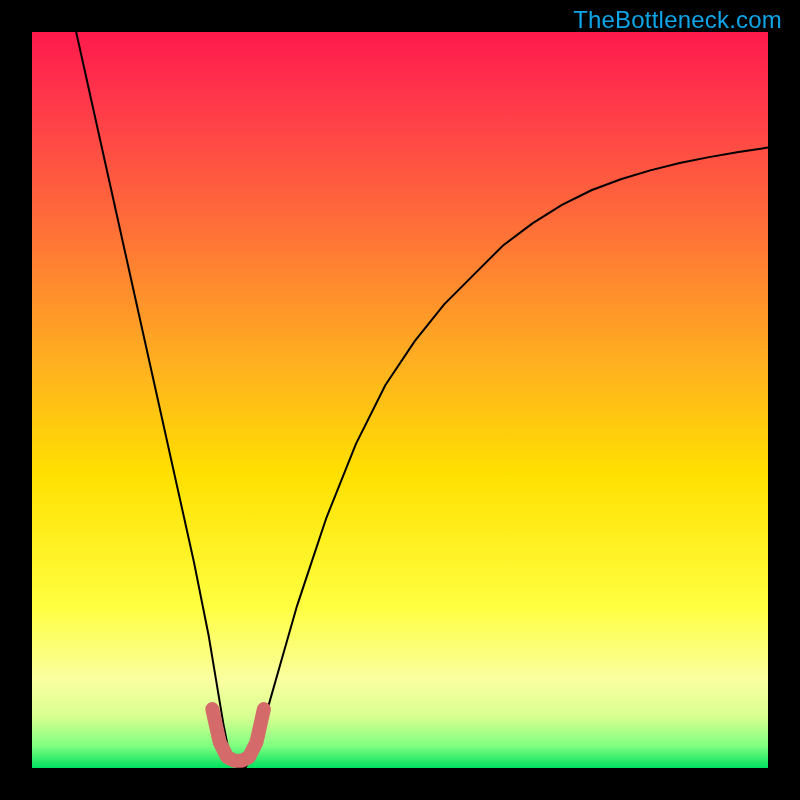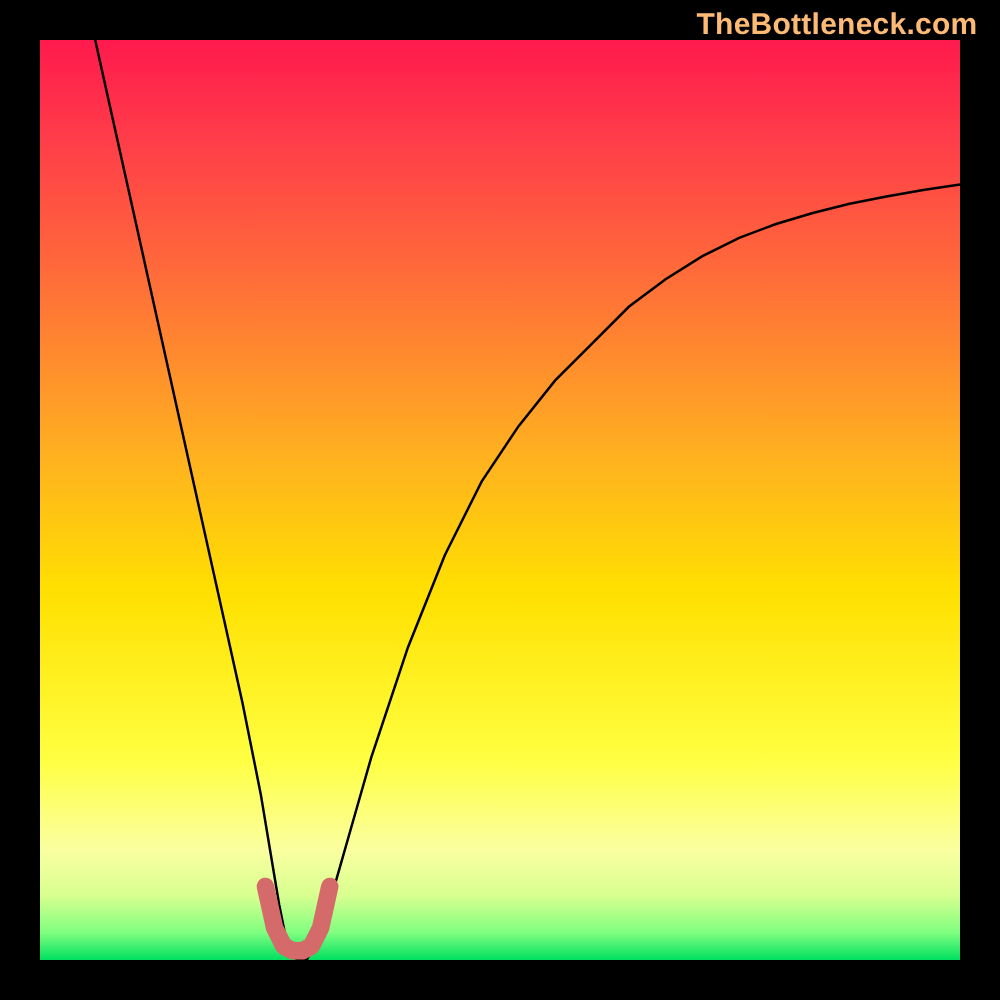--- a/index.html
+++ b/index.html
@@ -24,23 +24,23 @@
     top: 32px;
     left: 32px;
     width: 736px;
     height: 736px;
     overflow: hidden;
   }
   .watermark {
     position: absolute;
     top: 6px;
     right: 18px;
-    color: #fdba74;
+    color: #0ea5e9;
     font-size: 24px;
-    font-weight: 700;
+    font-weight: 400;
     letter-spacing: 0.2px;
   }
   svg {
     display: block;
   }
 </style>
 </head>
 <body>
 
 <div class="frame">

